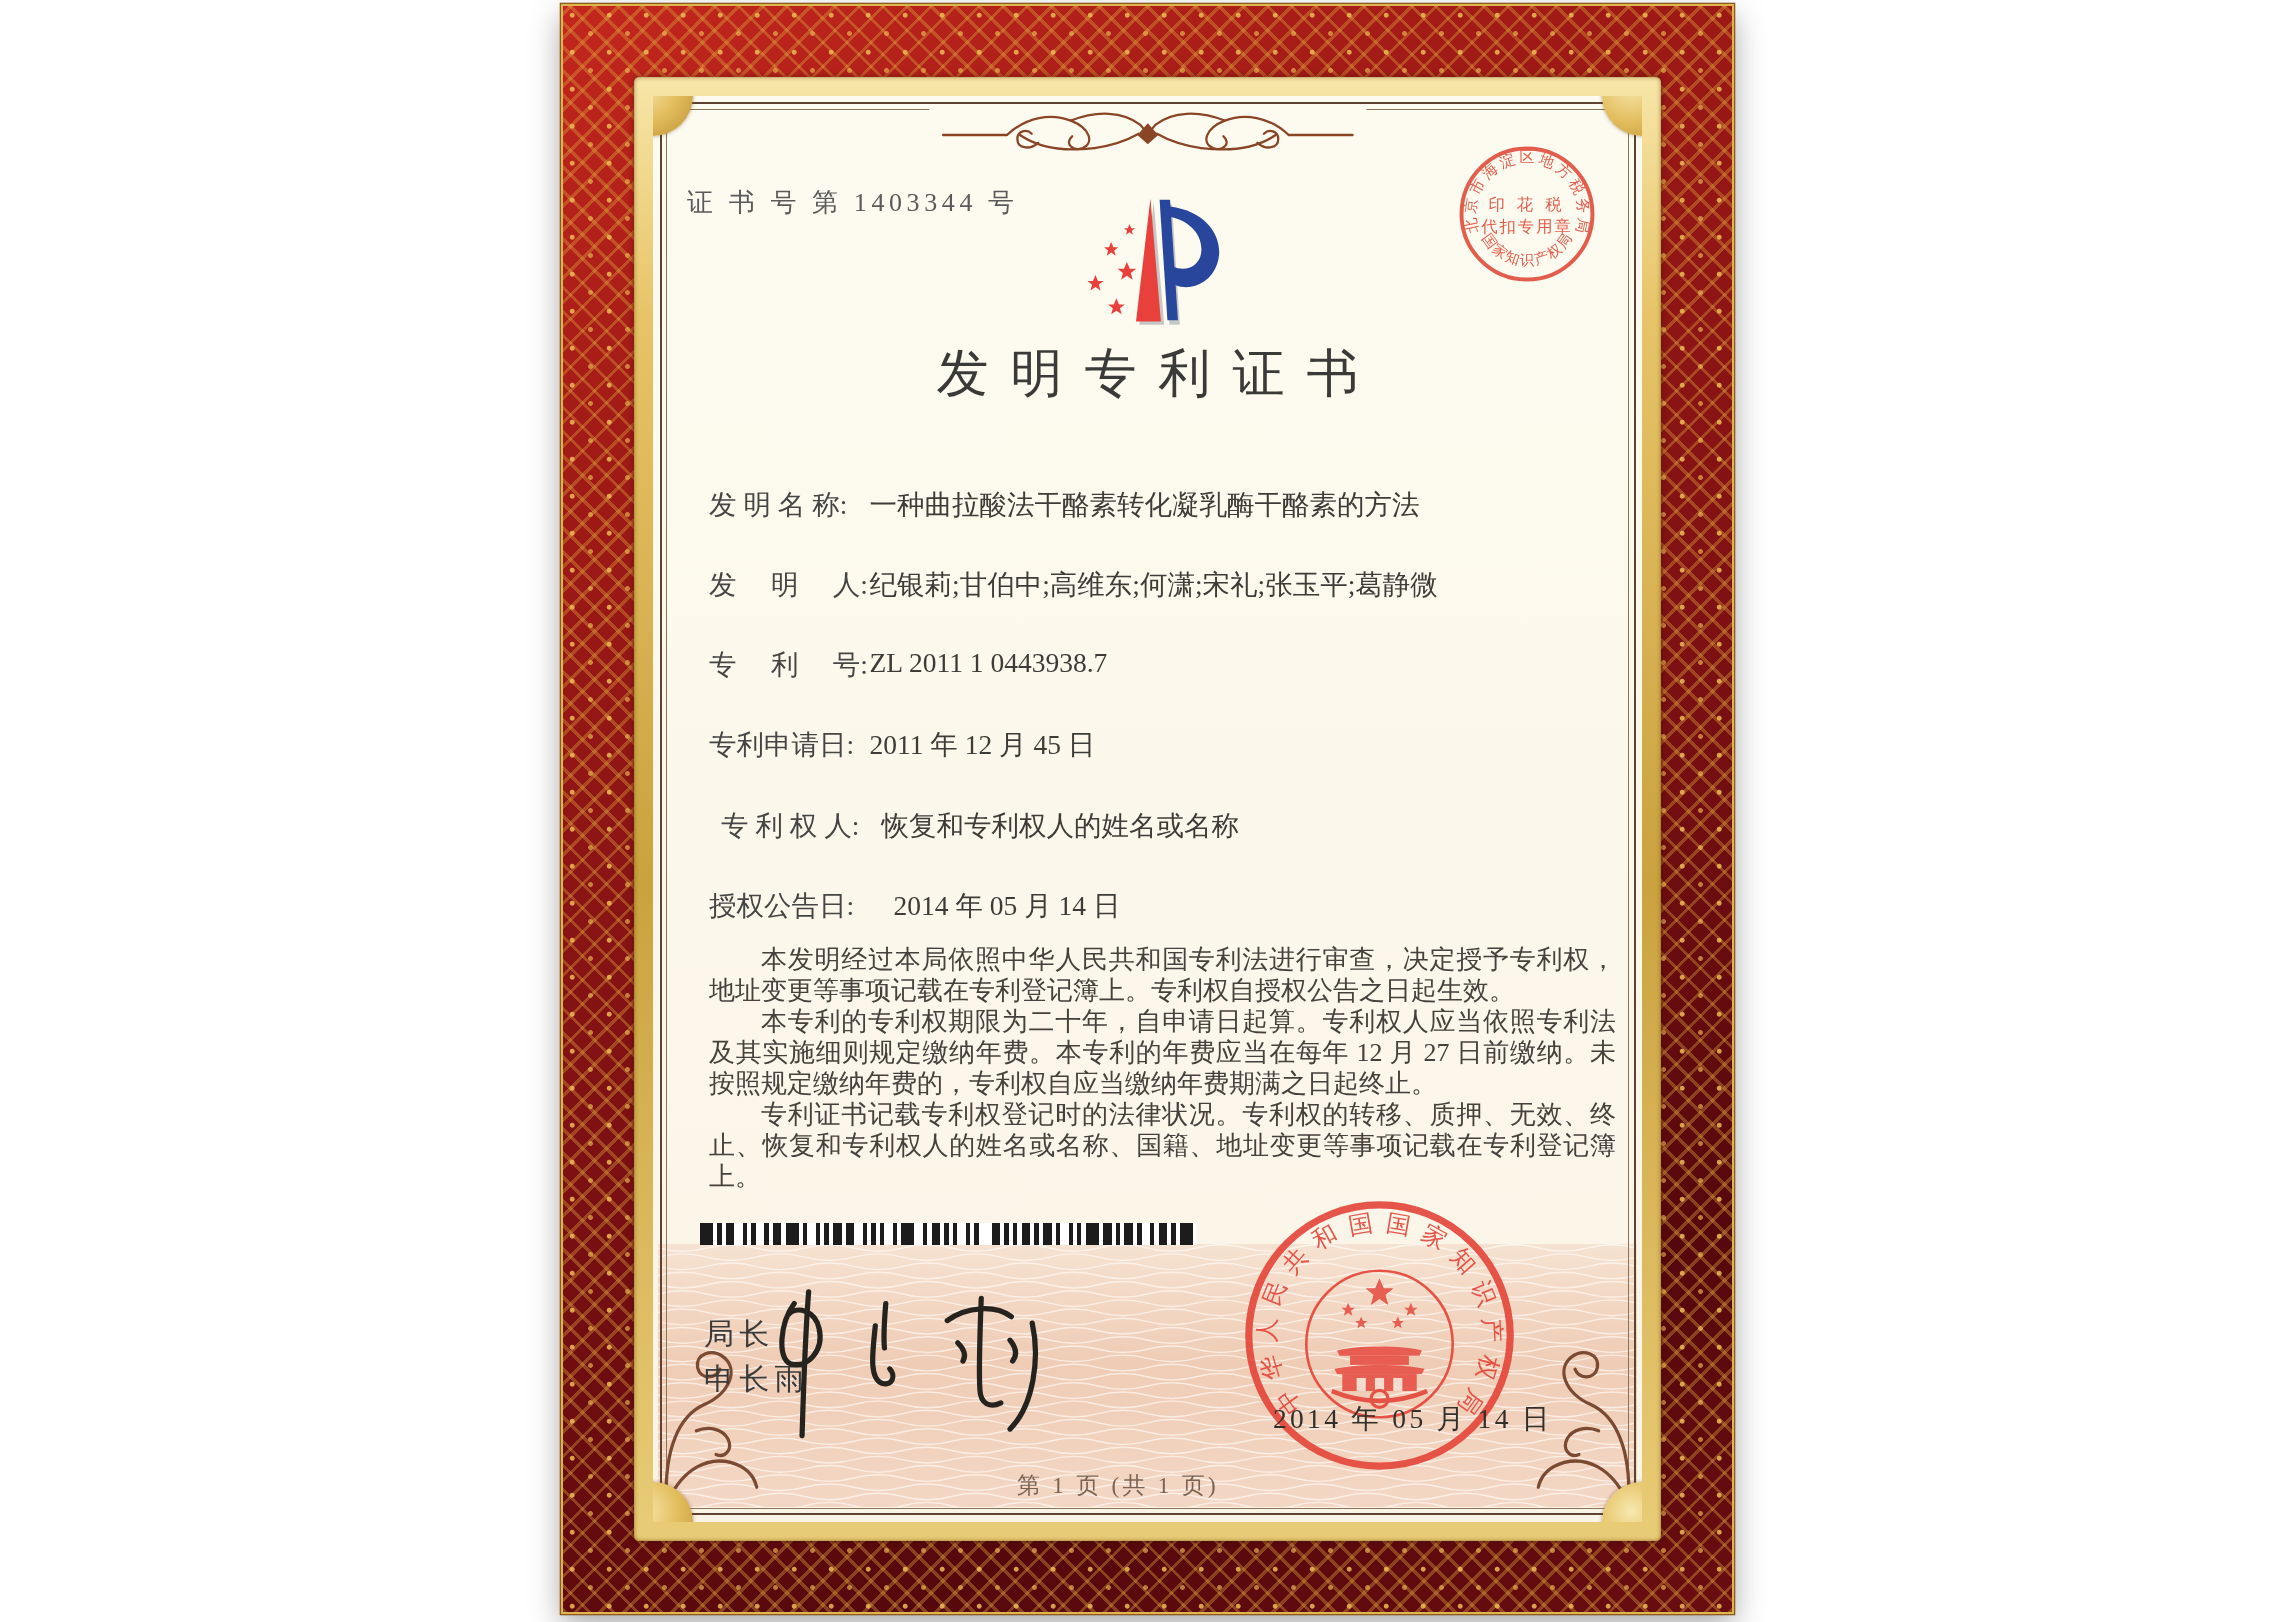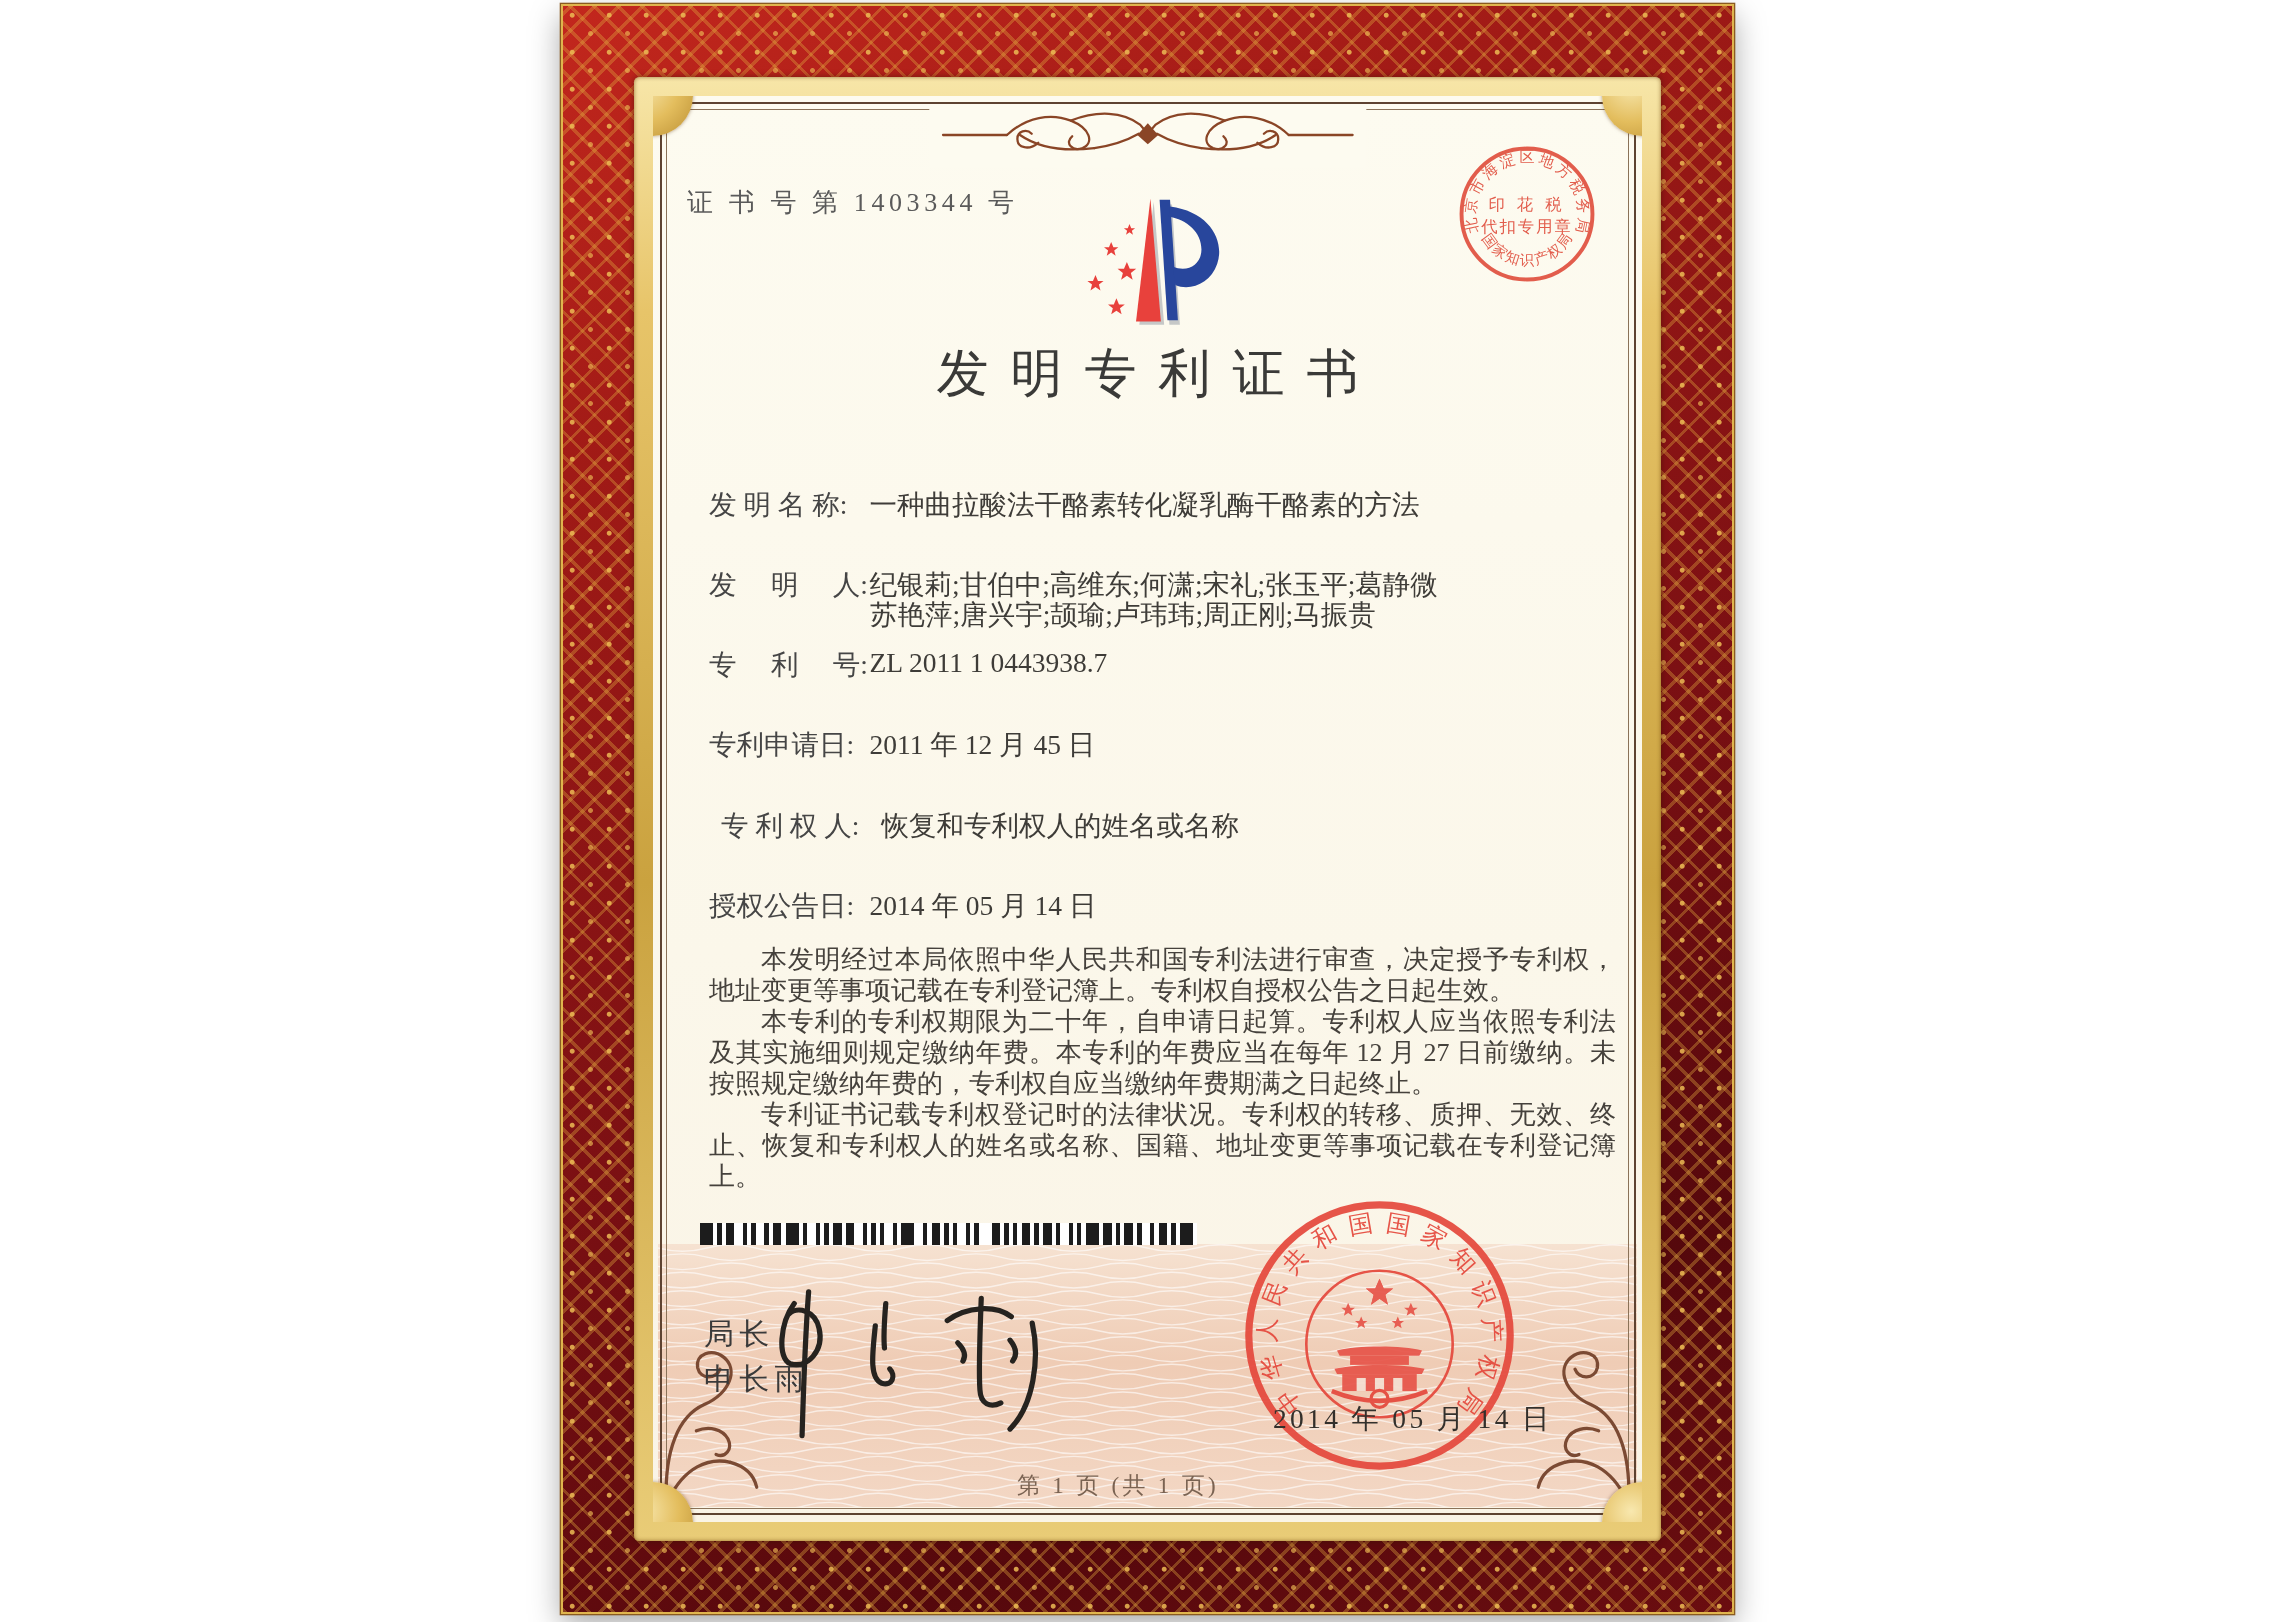--- a/index.html
+++ b/index.html
@@ -148,34 +148,33 @@
       </div>
 
       <div class="field-row" style="top:471px;">
         <span class="lab">发　 明　 人:</span>
         <span class="val">纪银莉;甘伯中;高维东;何潇;宋礼;张玉平;葛静微</span>
       </div>
       <div class="field-row" style="top:391px;">
         <span class="lab">发 明 名 称:</span>
         <span class="val">一种曲拉酸法干酪素转化凝乳酶干酪素的方法</span>
       </div>
-      <div class="val2" style="left:217px;top:501px;">苏艳萍;唐兴宇;颉瑜;卢玮玮;周正刚;马振贵</div>
       <div class="field-row" style="top:551px;">
         <span class="lab">专　 利　 号:</span>
         <span class="val">ZL 2011 1 0443938.7</span>
       </div>
       <div class="field-row" style="top:631px;">
         <span class="lab">专利申请日:</span>
         <span class="val">2011 年 12 月 45 日</span>
       </div>
       <div class="field-row" style="top:712px;margin-left:12px;">
         <span class="lab">专 利 权 人:</span>
         <span class="val">恢复和专利权人的姓名或名称</span>
       </div>
-      <div class="field-row" style="top:792px;">
+      <div class="field-row" style="top:792px;gap:24px;">
         <span class="lab">授权公告日:</span>
         <span class="val">2014 年 05 月 14 日</span>
       </div>
 
       <div class="body-text">
         <p>本发明经过本局依照中华人民共和国专利法进行审查，决定授予专利权，地址变更等事项记载在专利登记簿上。专利权自授权公告之日起生效。</p>
         <p>本专利的专利权期限为二十年，自申请日起算。专利权人应当依照专利法及其实施细则规定缴纳年费。本专利的年费应当在每年 12 月 27 日前缴纳。未按照规定缴纳年费的，专利权自应当缴纳年费期满之日起终止。</p>
         <p>专利证书记载专利权登记时的法律状况。专利权的转移、质押、无效、终止、恢复和专利权人的姓名或名称、国籍、地址变更等事项记载在专利登记簿上。</p>
       </div>
 

